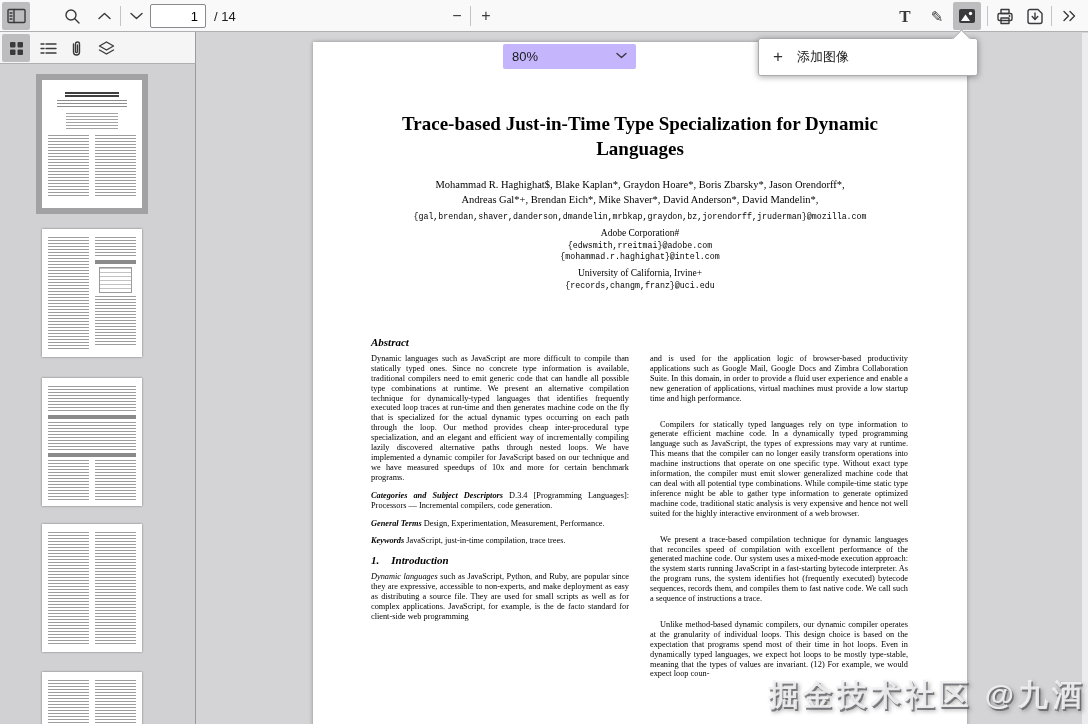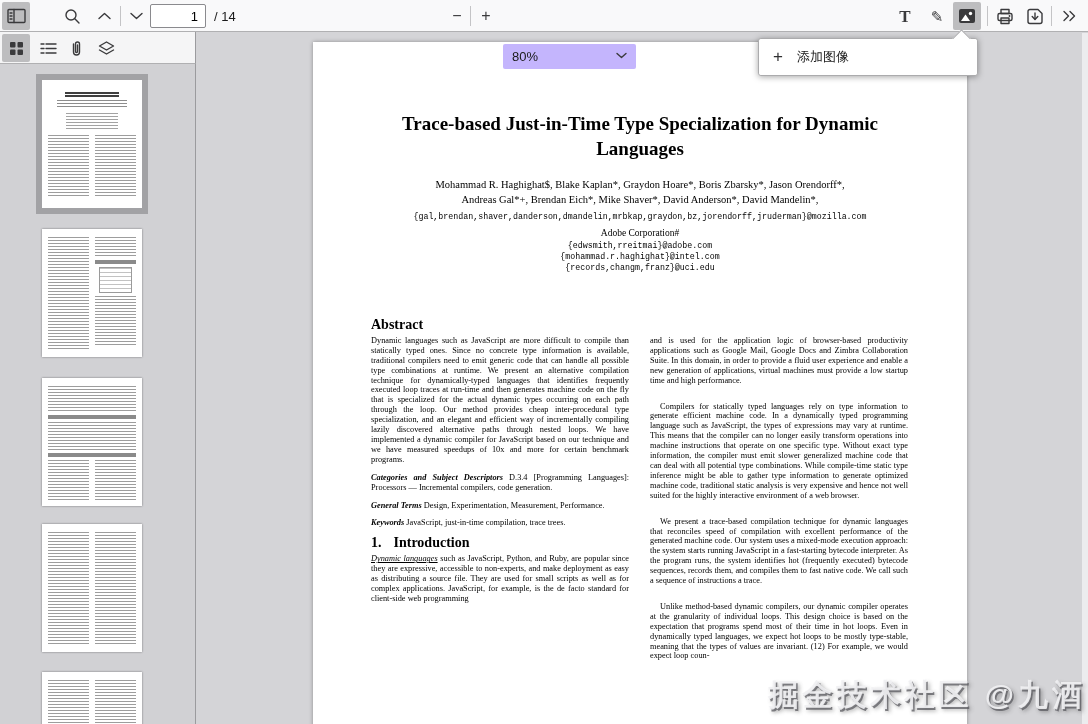--- a/index.html
+++ b/index.html
@@ -62,25 +62,25 @@
 
   .doc-title { margin-top:69px; text-align:center; font-size:19px; font-weight:bold;
                line-height:25px; padding:0 70px; }
   .authors { margin-top:17px; text-align:center; font-size:10.5px; line-height:14.5px; }
   .affils { margin-top:4px; text-align:center; }
   .affil-name { font-size:9.5px; line-height:13px; margin-top:5px; }
   .affil-email { font-family:"Liberation Mono", monospace; font-size:8.3px; line-height:11px; }
 
   .columns { display:flex; gap:21px; margin:47px 59px 0 58px; text-align:justify; }
   .col { flex:1; font-size:8.3px; line-height:9.9px; }
-  .sec-head { font-size:14px; font-weight:bold; margin-bottom:6px; }
+  .sec-head { font-size:11px; font-weight:bold; margin-bottom:6px;font-style:italic; }
   .sec-head .num { margin-right:12px; }
   .blk { margin-bottom:8px; }
   .inline-label { font-weight:bold; font-style:italic; }
-  .lead-italic { font-style:italic;text-decoration:underline; }
+  .lead-italic { font-style:italic; }
   .para { text-indent:10px; margin-top:16px; }
   .para.first { text-indent:0; }
 
   
   .dropdown { position:absolute; left:758px; top:38px; width:220px; height:38px;
               background:#fff; border:1px solid #ababad; border-radius:3px;
               box-shadow:0 1px 6px rgba(0,0,0,.35); z-index:30; }
   .dropdown .arrow { position:absolute; top:-7px; left:196px; width:13px; height:13px;
                      background:#fff; transform:rotate(45deg);
                      border-left:1px solid #ababad; border-top:1px solid #ababad; }
@@ -300,20 +300,21 @@
       <div class="authors">
         <div>Mohammad R. Haghighat$, Blake Kaplan*, Graydon Hoare*, Boris Zbarsky*, Jason Orendorff*,</div>
         <div>Andreas Gal*+, Brendan Eich*, Mike Shaver*, David Anderson*, David Mandelin*,</div>
       </div>
 
       <div class="affils">
         <div class="affil-email">{gal,brendan,shaver,danderson,dmandelin,mrbkap,graydon,bz,jorendorff,jruderman}@mozilla.com</div>
         <div class="affil-name">Adobe Corporation#</div>
         <div class="affil-email">{edwsmith,rreitmai}@adobe.com</div>
         <div class="affil-email">{mohammad.r.haghighat}@intel.com</div>
+        <div class="affil-name">University of California, Irvine+</div>
         <div class="affil-email">{records,changm,franz}@uci.edu</div>
       </div>
 
       <div class="columns">
         <div class="col">
           <div class="sec-head">Abstract</div>
           <div class="blk">Dynamic languages such as JavaScript are more difficult to compile than statically typed ones. Since no concrete type information is available, traditional compilers need to emit generic code that can handle all possible type combinations at runtime. We present an alternative compilation technique for dynamically-typed languages that identifies frequently executed loop traces at run-time and then generates machine code on the fly that is specialized for the actual dynamic types occurring on each path through the loop. Our method provides cheap inter-procedural type specialization, and an elegant and efficient way of incrementally compiling lazily discovered alternative paths through nested loops. We have implemented a dynamic compiler for JavaScript based on our technique and we have measured speedups of 10x and more for certain benchmark programs.</div>
           <div class="blk"><span class="inline-label">Categories and Subject Descriptors</span><span> D.3.4 [Programming Languages]: Processors — Incremental compilers, code generation.</span></div>
           <div class="blk"><span class="inline-label">General Terms</span><span> Design, Experimentation, Measurement, Performance.</span></div>
           <div class="blk"><span class="inline-label">Keywords</span><span> JavaScript, just-in-time compilation, trace trees.</span></div>

